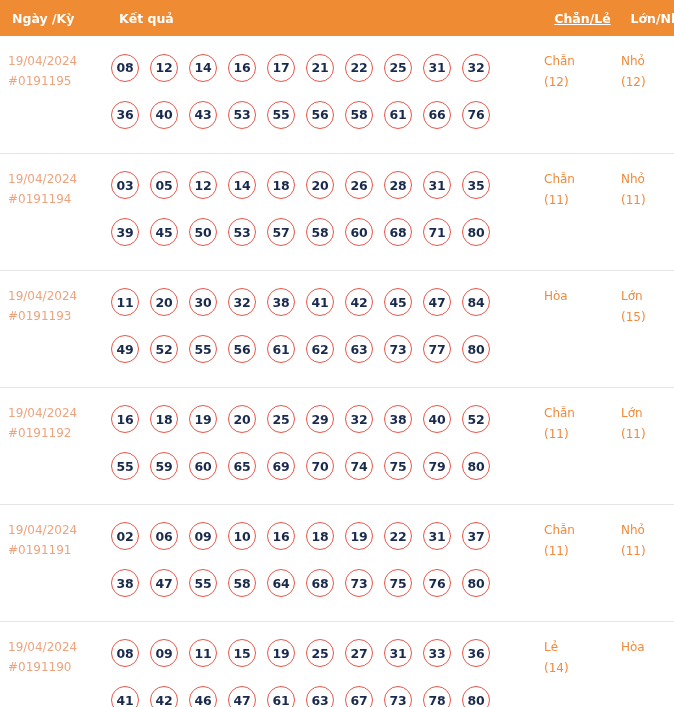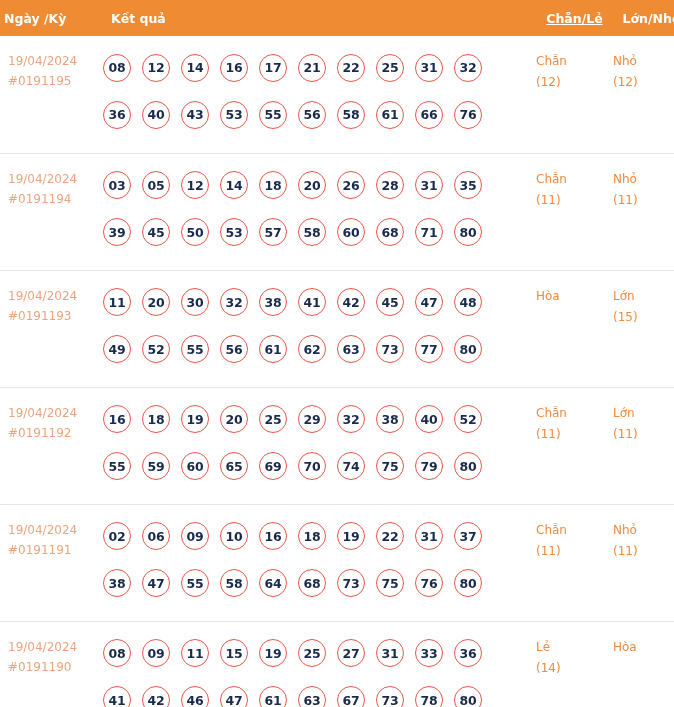--- a/index.html
+++ b/index.html
@@ -25,21 +25,21 @@
   }
   .thead-row th {
     color: #ffffff;
     font-size: 12.5px;
     font-weight: bold;
     text-align: left;
     padding: 0;
     vertical-align: middle;
     white-space: nowrap;
   }
-  th.col-date   { width: 95px;  padding-left: 4px; }
+  th.col-date   { width: 95px;  padding-left: 12px; }
   th.col-result { width: 425px; padding-left: 12px; }
   th.col-parity { width: 77px;  text-align: center; text-decoration: underline; }
   th.col-size   { width: 77px;  text-align: center; }
 
   
   .data-row {
     border-bottom: 1px solid #e6e6e6;
     height: 117px;
   }
   .data-row:last-child { border-bottom: none; }
@@ -179,21 +179,21 @@
           <div class="ball-line">
             <span class="ball">11</span>
             <span class="ball">20</span>
             <span class="ball">30</span>
             <span class="ball">32</span>
             <span class="ball">38</span>
             <span class="ball">41</span>
             <span class="ball">42</span>
             <span class="ball">45</span>
             <span class="ball">47</span>
-            <span class="ball">48</span>
+            <span class="ball">84</span>
           </div>
           <div class="ball-line">
             <span class="ball">49</span>
             <span class="ball">52</span>
             <span class="ball">55</span>
             <span class="ball">56</span>
             <span class="ball">61</span>
             <span class="ball">62</span>
             <span class="ball">63</span>
             <span class="ball">73</span>

